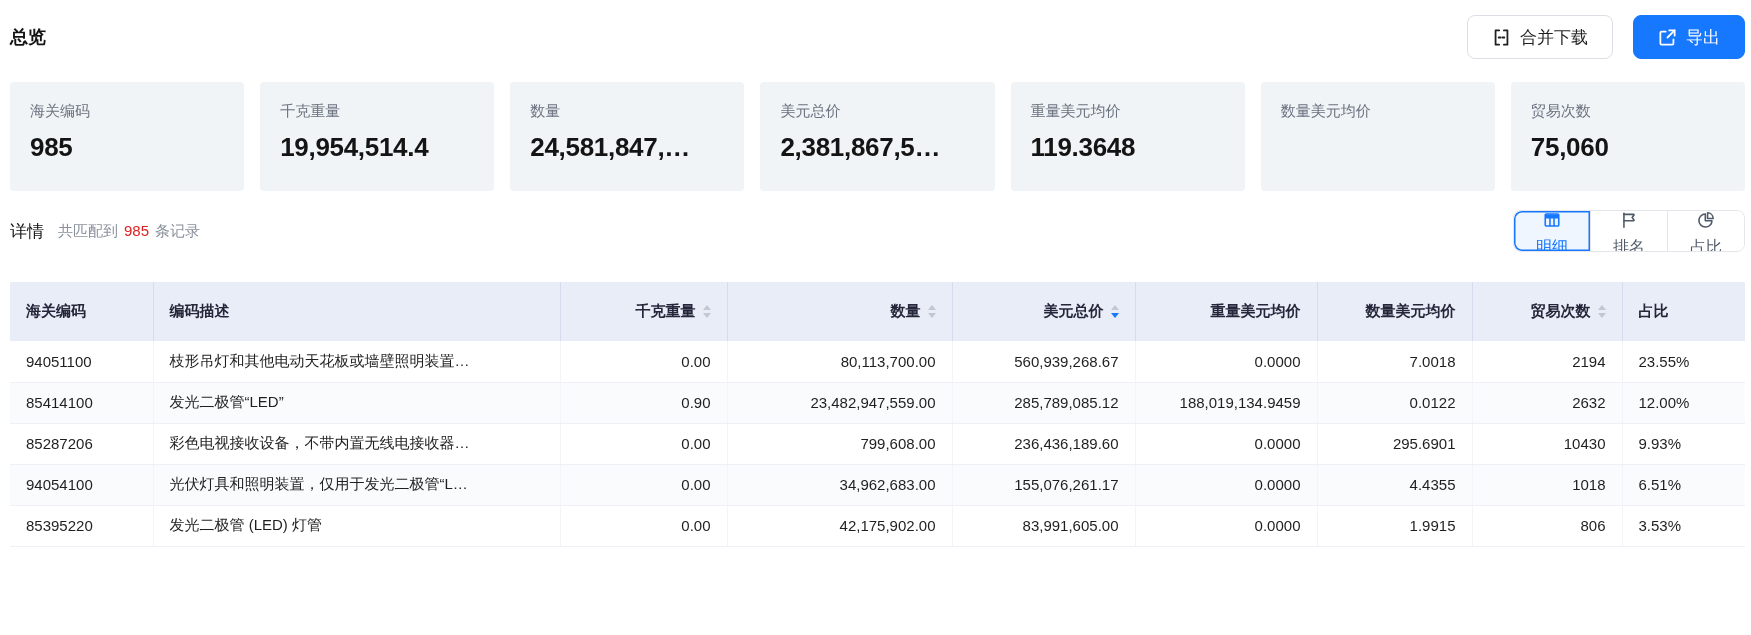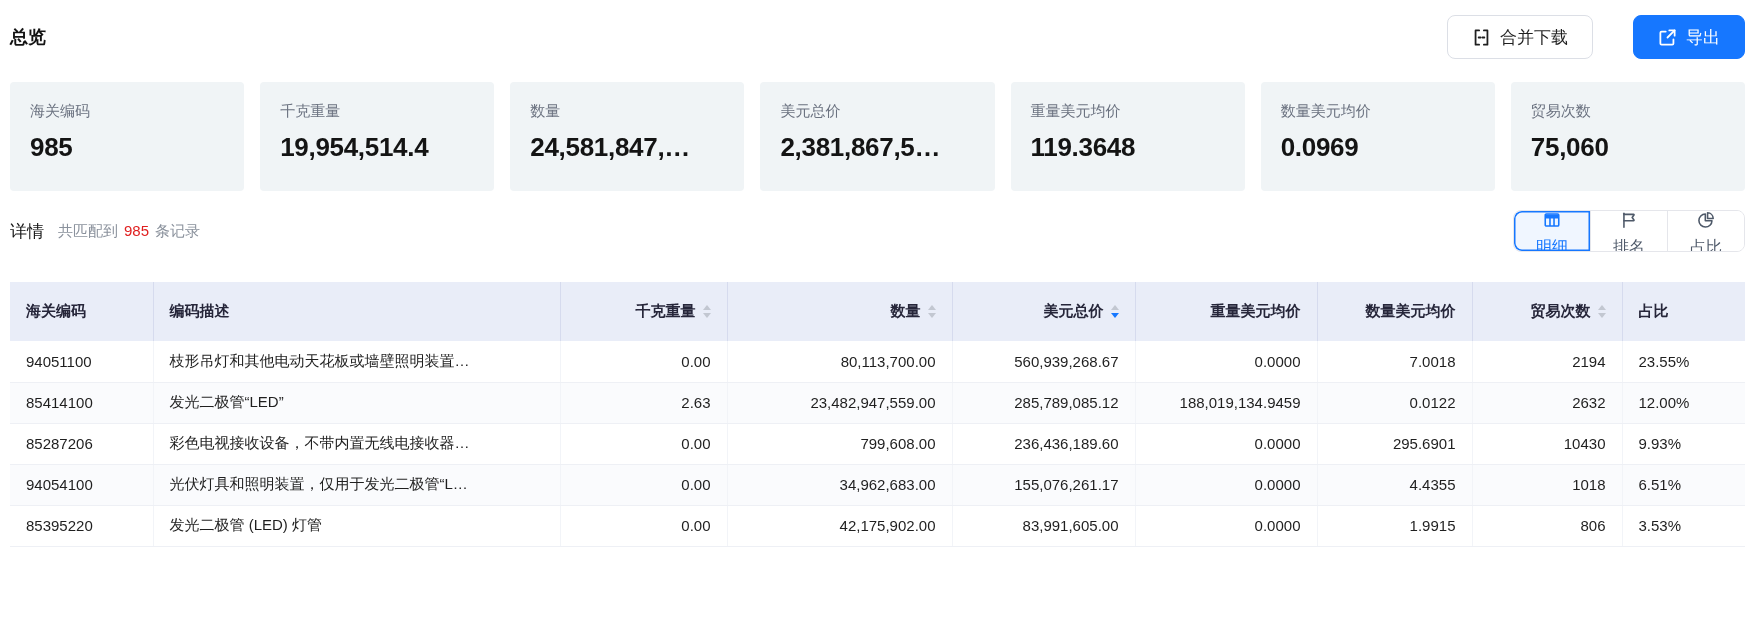--- a/index.html
+++ b/index.html
@@ -3,21 +3,21 @@
 <meta charset="utf-8">
 <style>
   * { margin:0; padding:0; box-sizing:border-box; }
   html,body { width:1751px; height:635px; overflow:hidden; background:#fff;
     font-family:"Liberation Sans","DejaVu Sans",sans-serif; color:#1f1f1f; }
   .page { padding-left:10px; padding-right:6px; }
 
   
   .top-row { margin-top:14px; height:46px; display:flex; align-items:center; justify-content:space-between; }
   .page-title { font-size:18px; font-weight:700; color:#141414; }
-  .actions { display:flex; gap:20px; }
+  .actions { display:flex; gap:0; }
   .btn { height:44px; border-radius:8px; display:inline-flex; align-items:center; gap:9px;
          padding:0 24px; font-size:17px; cursor:pointer; font-family:inherit; }
   .btn.ghost { background:#fff; border:1px solid #dcdfe6; color:#1f1f1f; }
   .btn.primary { background:#1677ff; border:1px solid #1677ff; color:#fff;margin-left:20px; }
   .btn-icon { display:inline-flex; }
   .btn-icon svg { width:19px; height:19px; }
 
   
   .stats-row { margin-top:22px; display:flex; gap:16px; height:109px; }
   .stat-card { flex:1 1 0; background:#f0f4f6; border-radius:4px; padding:20px 20px 0; overflow:hidden; }
@@ -109,21 +109,20 @@
       <div class="stat-card">
         <div class="stat-label">美元总价</div>
         <div class="stat-value">2,381,867,5…</div>
       </div>
       <div class="stat-card">
         <div class="stat-label">重量美元均价</div>
         <div class="stat-value">119.3648</div>
       </div>
       <div class="stat-card">
         <div class="stat-label">数量美元均价</div>
-        <div class="stat-value">0.0969</div>
       </div>
       <div class="stat-card">
         <div class="stat-label">贸易次数</div>
         <div class="stat-value">75,060</div>
       </div>
     </div>
 
   <div class="details-row">
     <div class="details-left">
       <span class="details-title">详情</span>
@@ -251,21 +250,21 @@
             <td class="al-right">80,113,700.00</td>
             <td class="al-right">560,939,268.67</td>
             <td class="al-right">0.0000</td>
             <td class="al-right">7.0018</td>
             <td class="al-right">2194</td>
             <td class="al-left">23.55%</td>
           </tr>
           <tr>
             <td class="al-left">85414100</td>
             <td class="al-left">发光二极管“LED”</td>
-            <td class="al-right">2.63</td>
+            <td class="al-right">0.90</td>
             <td class="al-right">23,482,947,559.00</td>
             <td class="al-right">285,789,085.12</td>
             <td class="al-right">188,019,134.9459</td>
             <td class="al-right">0.0122</td>
             <td class="al-right">2632</td>
             <td class="al-left">12.00%</td>
           </tr>
           <tr>
             <td class="al-left">85287206</td>
             <td class="al-left">彩色电视接收设备，不带内置无线电接收器…</td>

